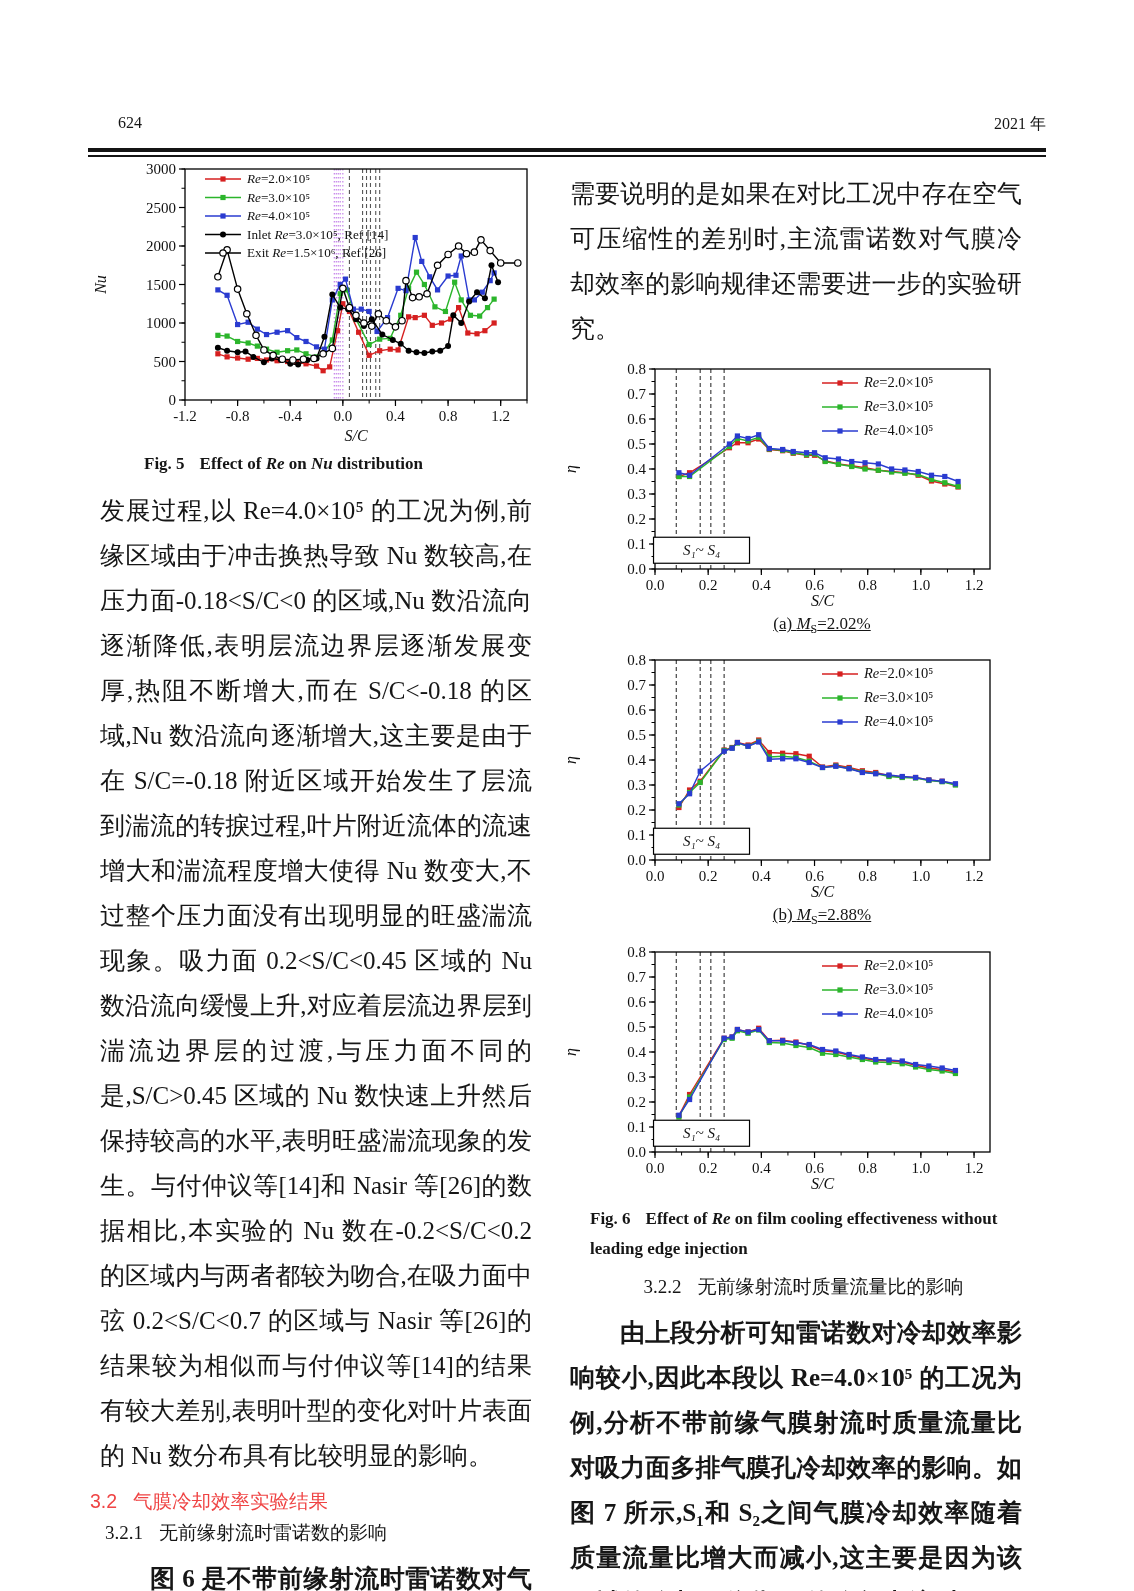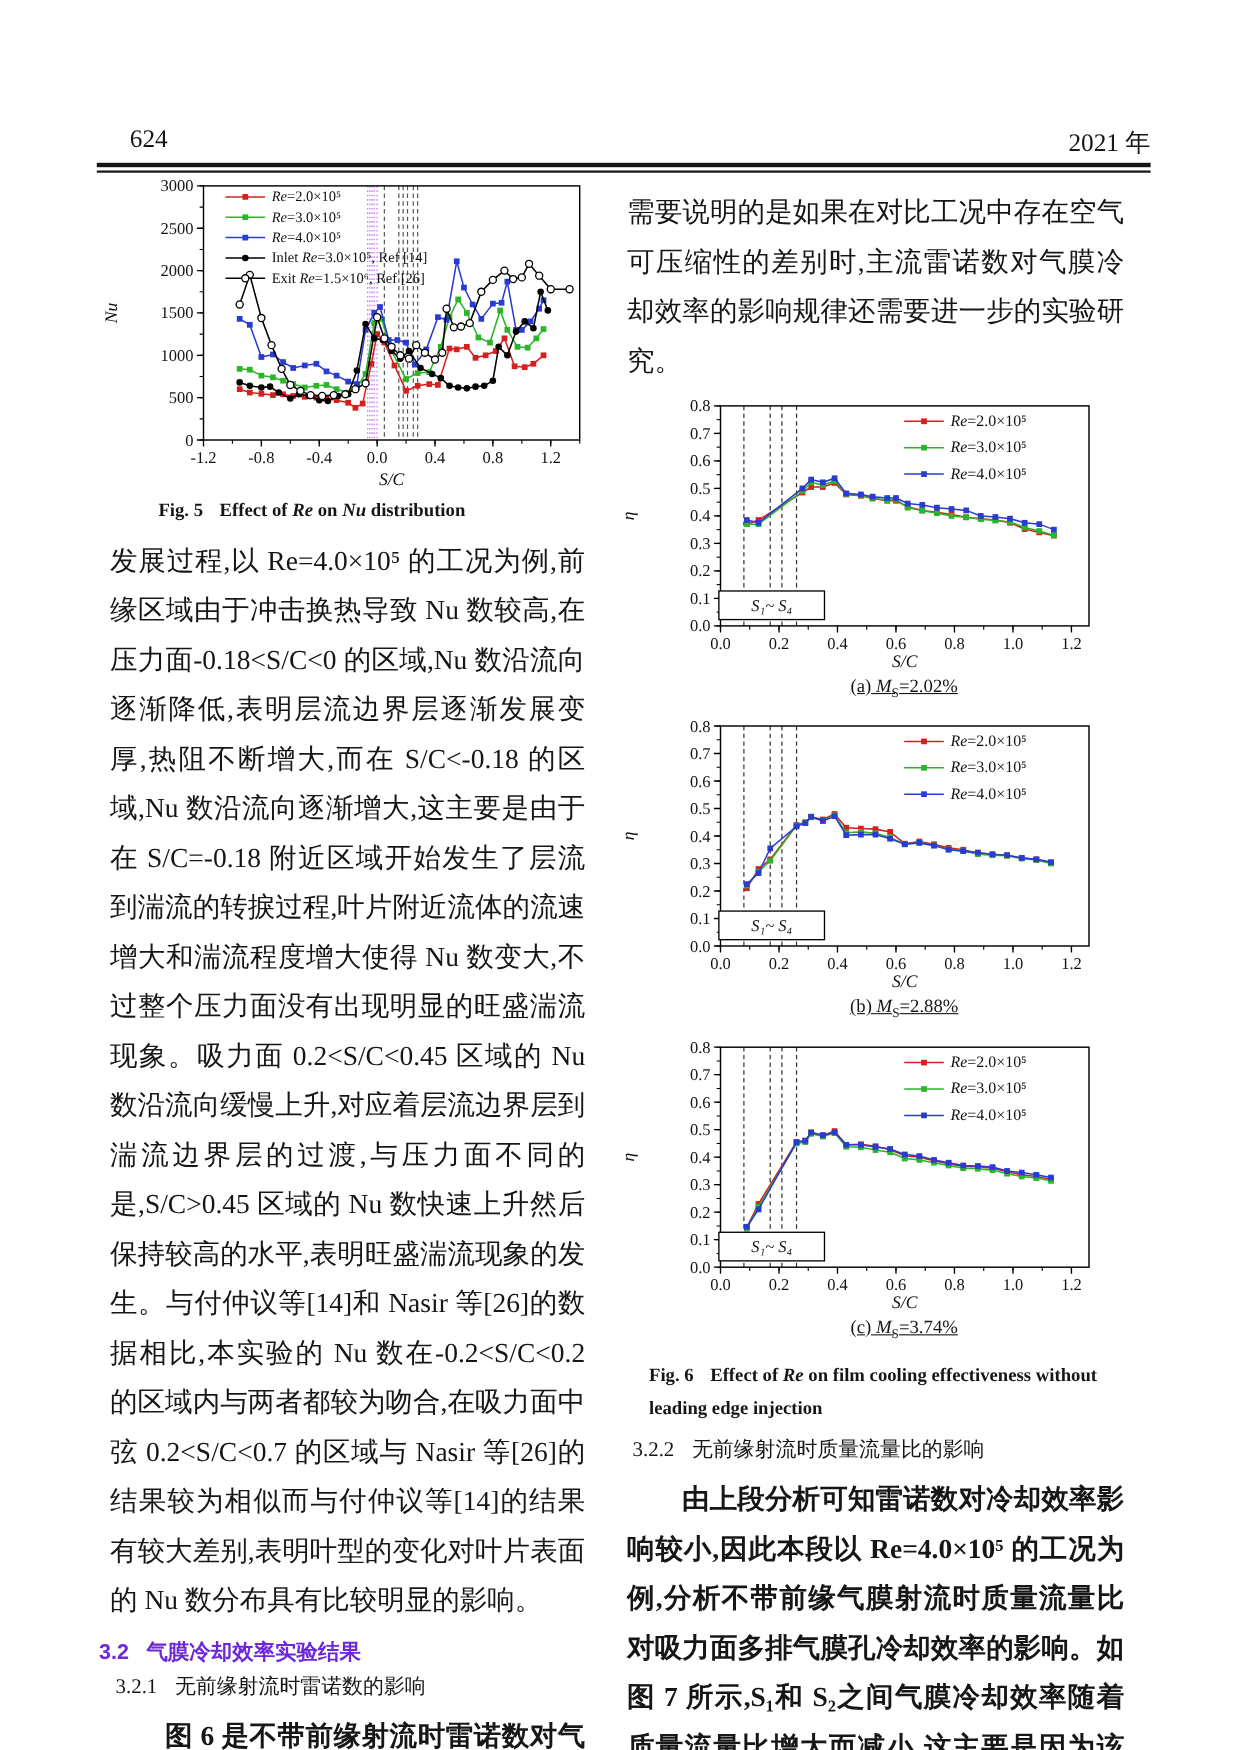--- a/index.html
+++ b/index.html
@@ -1,52 +1,52 @@
 <!DOCTYPE html>
 <html><head>
 <meta charset="utf-8">
 <style>
   html,body{margin:0;padding:0;}
   body{
     width:1134px;height:1591px;position:relative;background:#ffffff;
     font-family:"Liberation Serif","DejaVu Serif",serif;color:#161616;
     overflow:hidden;
   }
-  .header-row{position:absolute;top:114px;left:88px;width:958px;height:30px;font-size:23px;}
+  .header-row{position:absolute;top:114px;left:88px;width:958px;height:30px;font-size:16px;}
   .pageno{position:absolute;left:30px;top:0;}
   .journal{position:absolute;left:0;right:0;top:0;text-align:center;letter-spacing:9px;}
   .year{position:absolute;right:0;top:0;}
   .rule{position:absolute;top:148px;left:88px;width:958px;}
   .rule .r1{height:4px;background:#141414;}
   .rule .r2{height:2px;background:#141414;margin-top:3px;}
 
   .col{position:absolute;top:161px;}
   .col.left{left:90px;width:452px;}
   .col.right{left:560px;width:472px;}
 
   p.body{font-size:25px;line-height:45px;text-align:justify;margin:10px;}
   p.indent{text-indent:2em;font-weight:bold;}
 
-  h2.sec{font-size:19.5px;font-weight:bold;margin:9px 0 3px 0;
-         font-family:"Liberation Sans","DejaVu Sans",sans-serif;color:#6d28d9;}
+  h2.sec{font-size:19.5px;font-weight:normal;margin:9px 0 3px 0;
+         font-family:"Liberation Sans","DejaVu Sans",sans-serif;color:#ef4444;}
   h3.subsec{font-size:19px;font-weight:normal;margin:5px 0 5px 15px;}
   .secnum{margin-right:16px;}
 
   .figcap{text-align:left;font-weight:bold;font-size:17px;margin:4px 0 10px 0;line-height:28px;}
   .figcap.f5{padding-left:54px;}
   .figcap.f6{margin-top:10px;padding-left:30px;line-height:30px;}
   .figcap .gap{display:inline-block;width:15px;}
   .subcap{text-align:center;font-size:17px;margin:0 0 6px 0;padding-left:52px;line-height:26px;text-decoration:underline;}
   .subcap sub, .figcap sub{font-size:12px;}
   .subcap i{font-family:"Liberation Serif","DejaVu Serif",serif;}
 
   svg.chart{display:block;margin:0;}
   .chart text{font-family:"Liberation Serif","DejaVu Serif",serif;fill:#111;}
   .chartblock{margin-top:10px;}
-  .sec322{margin-top:34px;}
+  .sec322{margin-top:34px;text-align:center;}
   .rp2{margin-top:10px;}
 </style>
 </head>
 <body>
 
 <div class="header-row">
   <span class="pageno">624</span>
   <span class="year">2021 年</span>
 </div>
 <div class="rule">
@@ -790,23 +790,20 @@
         <text x="304" y="26" font-size="14.5"><tspan font-style="italic">Re</tspan><tspan>=2.0×10⁵</tspan></text>
         <line x1="262" x2="298" y1="46" y2="46" stroke="#2bb52b" stroke-width="1.4"></line>
         <rect x="277.4" y="43.4" width="5.2" height="5.2" fill="#2bb52b"></rect>
         <text x="304" y="50" font-size="14.5"><tspan font-style="italic">Re</tspan><tspan>=3.0×10⁵</tspan></text>
         <line x1="262" x2="298" y1="70" y2="70" stroke="#2a3bd0" stroke-width="1.4"></line>
         <rect x="277.4" y="67.4" width="5.2" height="5.2" fill="#2a3bd0"></rect>
         <text x="304" y="74" font-size="14.5"><tspan font-style="italic">Re</tspan><tspan>=4.0×10⁵</tspan></text>
         <rect x="93.52777777777777" y="176.25" width="96" height="26" fill="#fff" stroke="#000" stroke-width="1.2"></rect>
         <text x="141.52777777777777" y="194.25" font-size="15" text-anchor="middle" font-style="italic">S₁~ S₄</text>
       </svg>
-    <div class="subcap">
-      <span>(c) </span><i>M</i><sub>S</sub><span>=3.74%</span>
-    </div>
   </div>
 
   <div class="figcap f6">
     <div>
       <span>Fig. 6</span><span class="gap"></span><span>Effect of </span><i>Re</i><span> on film cooling effectiveness without</span>
     </div>
     <div>leading edge injection</div>
   </div>
 
   <h3 class="subsec sec322">

